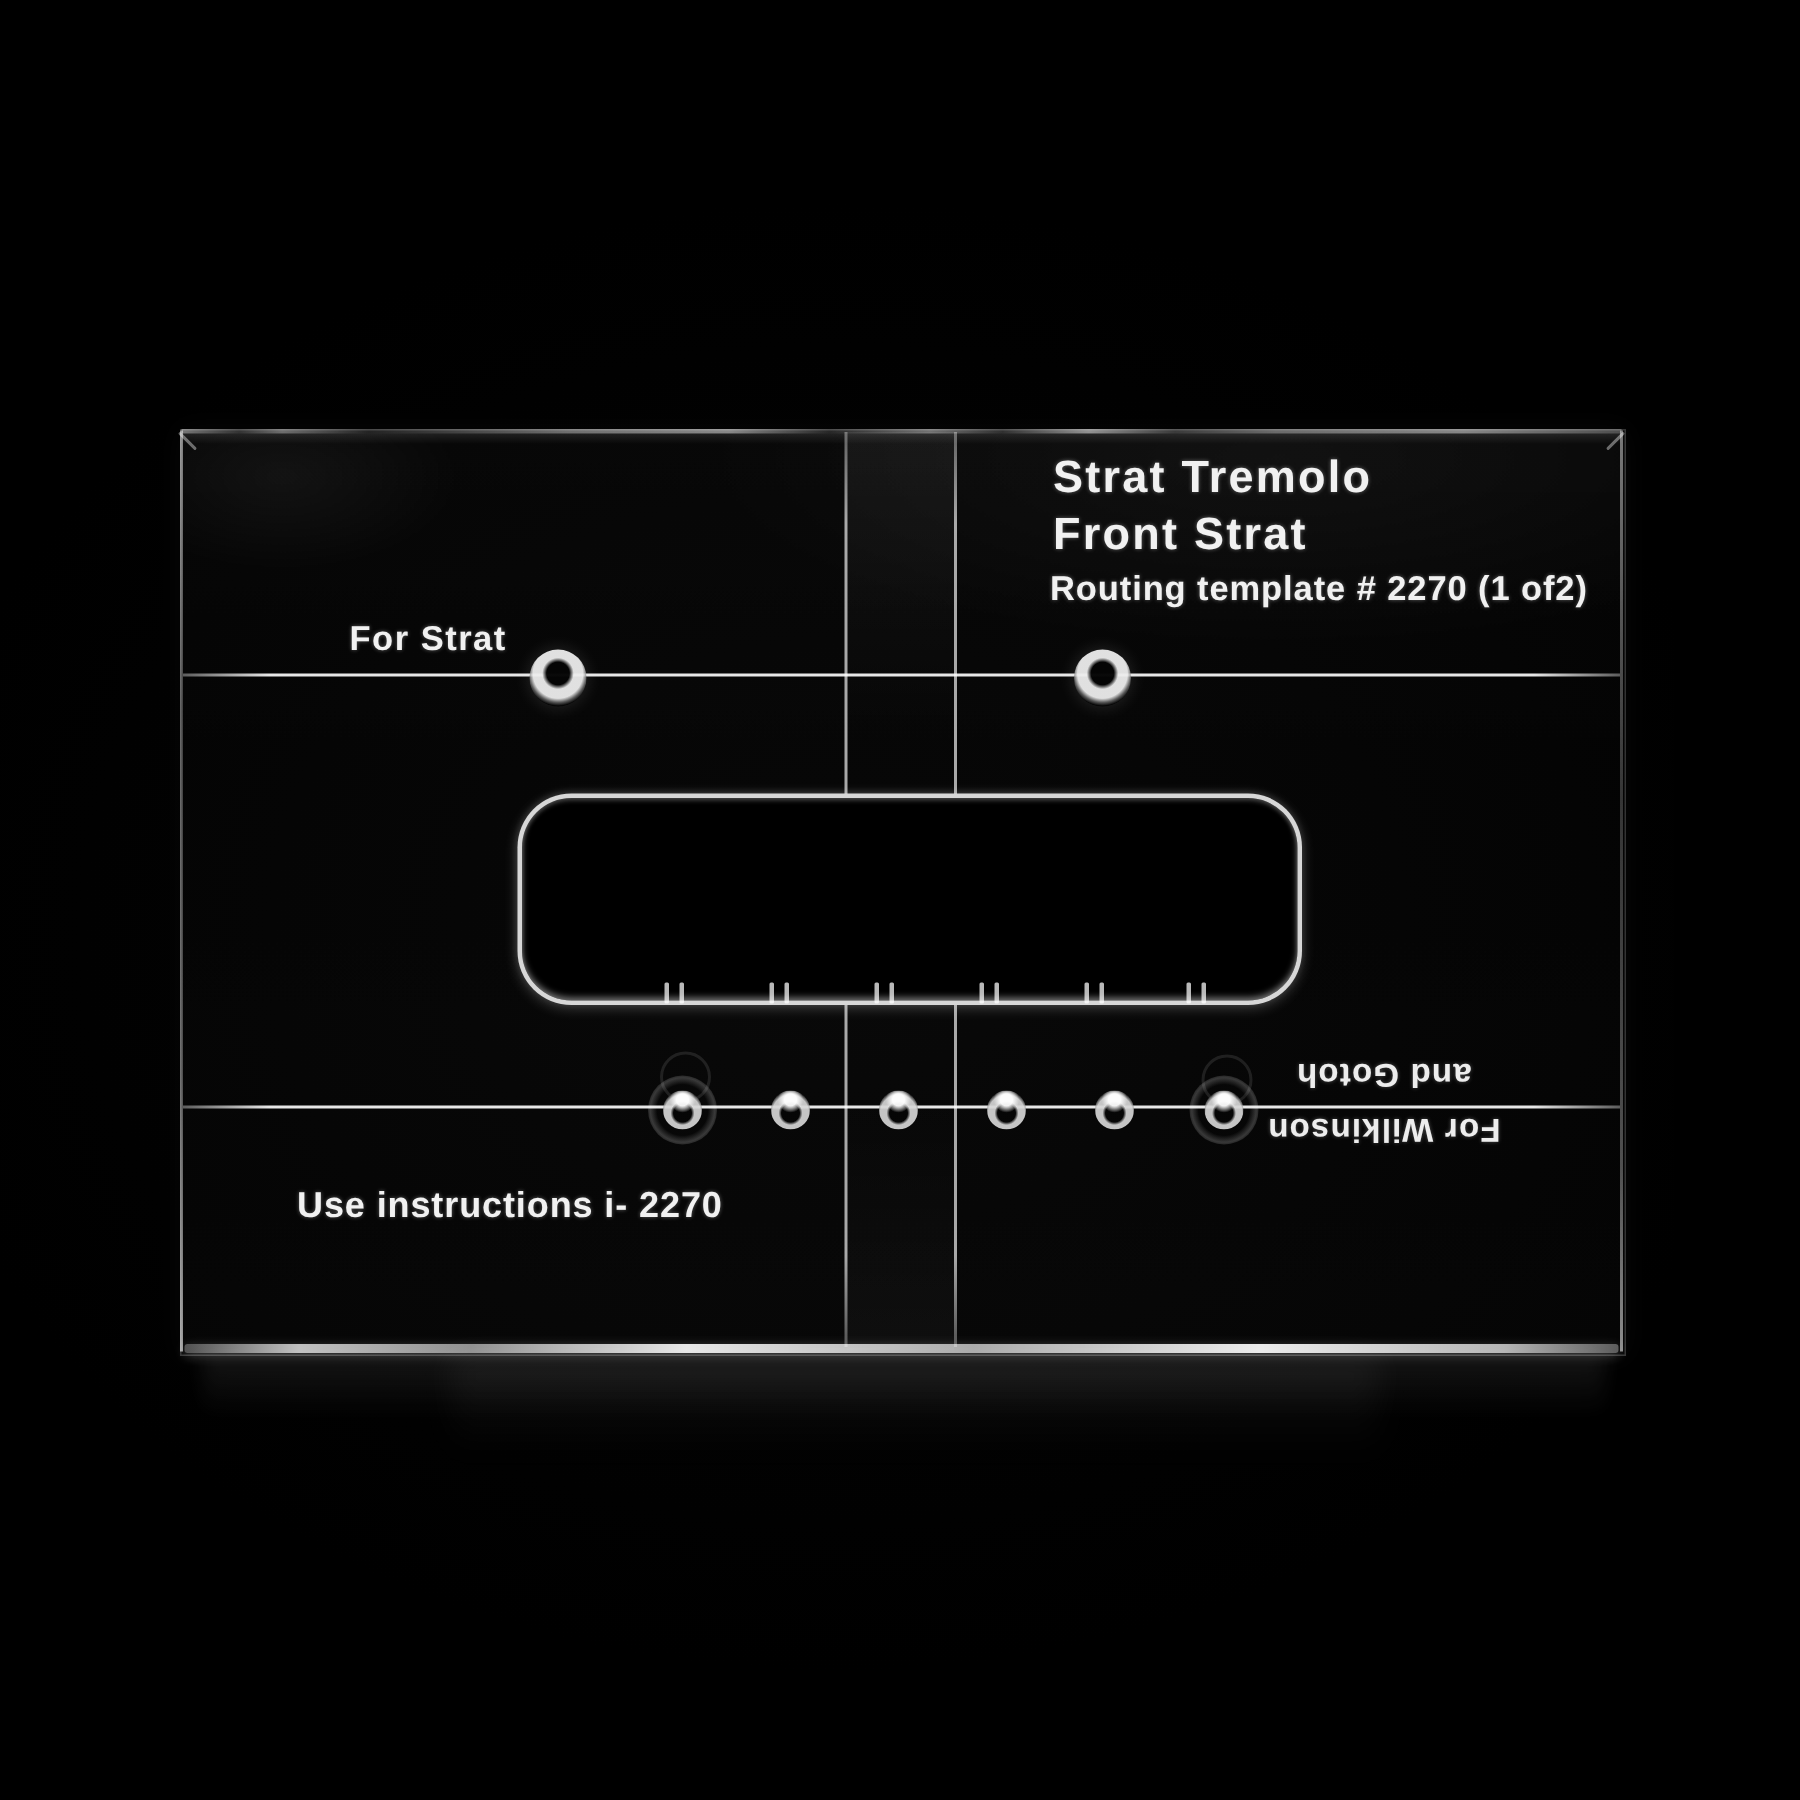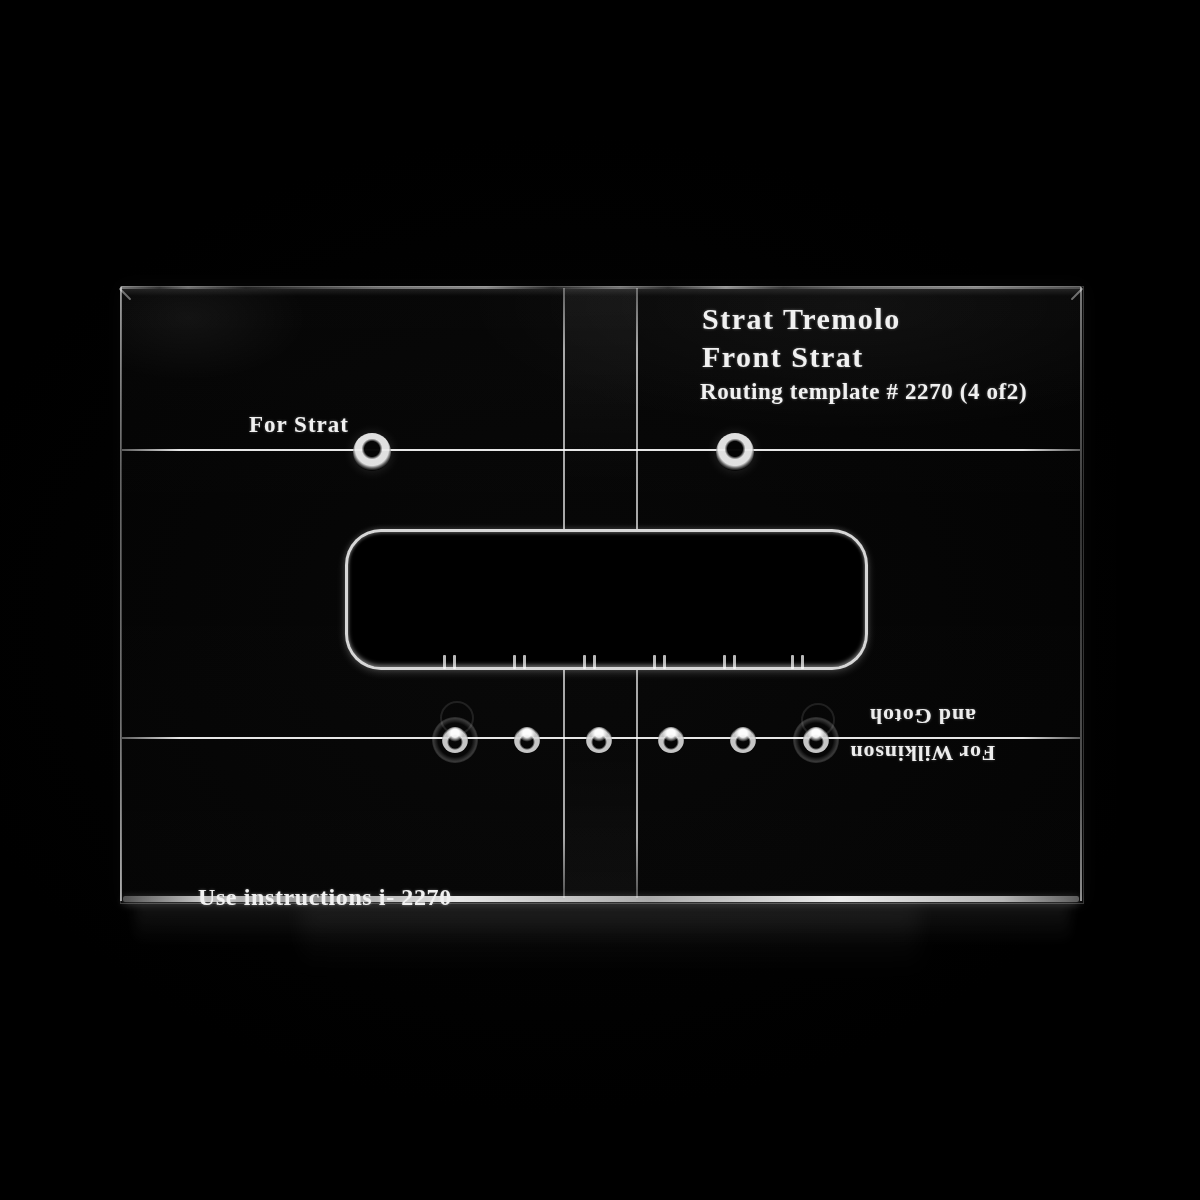--- a/index.html
+++ b/index.html
@@ -1,19 +1,19 @@
 <!DOCTYPE html>
 <html><head>
 <meta charset="utf-8">
 <style>
   html,body{margin:0;padding:0;background:#000;}
   .scene{
     position:relative;width:1116px;height:1200px;overflow:hidden;
     background:radial-gradient(900px 700px at 50% 52%, #050505, #000 70%);
-    font-family:Liberation Serif, serif;
+    font-family:Liberation Sans, sans-serif;
   }
   .abs{position:absolute;}
   
   .plate{
     left:120px;top:286px;width:962px;height:616px;
     border:1px solid rgba(220,220,220,.22);
     background:
       radial-gradient(170px 90px at 7% 5%, rgba(255,255,255,.05), rgba(255,255,255,0) 70%),
       radial-gradient(520px 170px at 76% 3%, rgba(255,255,255,.045), rgba(255,255,255,0) 75%),
       linear-gradient(180deg, rgba(255,255,255,.022), rgba(255,255,255,.01) 40%, rgba(255,255,255,.02));
@@ -85,21 +85,21 @@
   }
   .ghost-ring{border-radius:50%;border:2px solid rgba(255,255,255,.10);}
   .tick{width:3px;height:14px;background:rgba(255,255,255,.72);border-radius:1px;}
   
   .etch{
     color:#f1f1f1;font-weight:700;letter-spacing:1.5px;white-space:nowrap;
     text-shadow:0 0 3px rgba(255,255,255,.35);
   }
   .title{font-size:30px;}
   .sub{font-size:23px;letter-spacing:.6px;}
-  .label{font-size:23px;letter-spacing:1px;margin-left:16px;}
+  .label{font-size:23px;letter-spacing:1px;}
   .instr{font-size:24px;letter-spacing:.6px;}
   .rotated{
     left:840px;top:690px;width:165px;height:76px;
     transform:rotate(180deg);text-align:center;
   }
   .rotated .etch-line{font-size:22px;color:#ededed;font-weight:700;letter-spacing:.8px;
     text-shadow:0 0 3px rgba(255,255,255,.3);}
   .rotated .etch-line:first-child{margin-bottom:11px;}
   
   .reflection{
@@ -159,23 +159,23 @@
   <div class="abs ghost-ring" style="left:801px;top:703px;width:30px;height:30px;"></div>
   <div class="abs hole-bottom" style="left:442px;top:727px;"></div>
   <div class="abs hole-bottom" style="left:514px;top:727px;"></div>
   <div class="abs hole-bottom" style="left:586px;top:727px;"></div>
   <div class="abs hole-bottom" style="left:658px;top:727px;"></div>
   <div class="abs hole-bottom" style="left:730px;top:727px;"></div>
   <div class="abs hole-bottom" style="left:803px;top:727px;"></div>
 
   <div class="abs etch title" style="left:702px;top:302px;">Strat Tremolo</div>
   <div class="abs etch title" style="left:702px;top:340px;">Front Strat</div>
-  <div class="abs etch sub" style="left:700px;top:379px;">Routing template # 2270 (4 of2)</div>
+  <div class="abs etch sub" style="left:700px;top:379px;">Routing template # 2270 (1 of2)</div>
   <div class="abs etch label" style="left:233px;top:412px;">For Strat</div>
-  <div class="abs etch instr" style="left:198px;top:884px;">Use instructions i- 2270</div>
+  <div class="abs etch instr" style="left:198px;top:790px;">Use instructions i- 2270</div>
 
   <div class="abs rotated">
     <div class="etch-line">For Wilkinson</div>
     <div class="etch-line">and Gotoh</div>
   </div>
 
   <div class="abs reflection"></div>
   <div class="abs reflection2"></div>
 
 </div>

